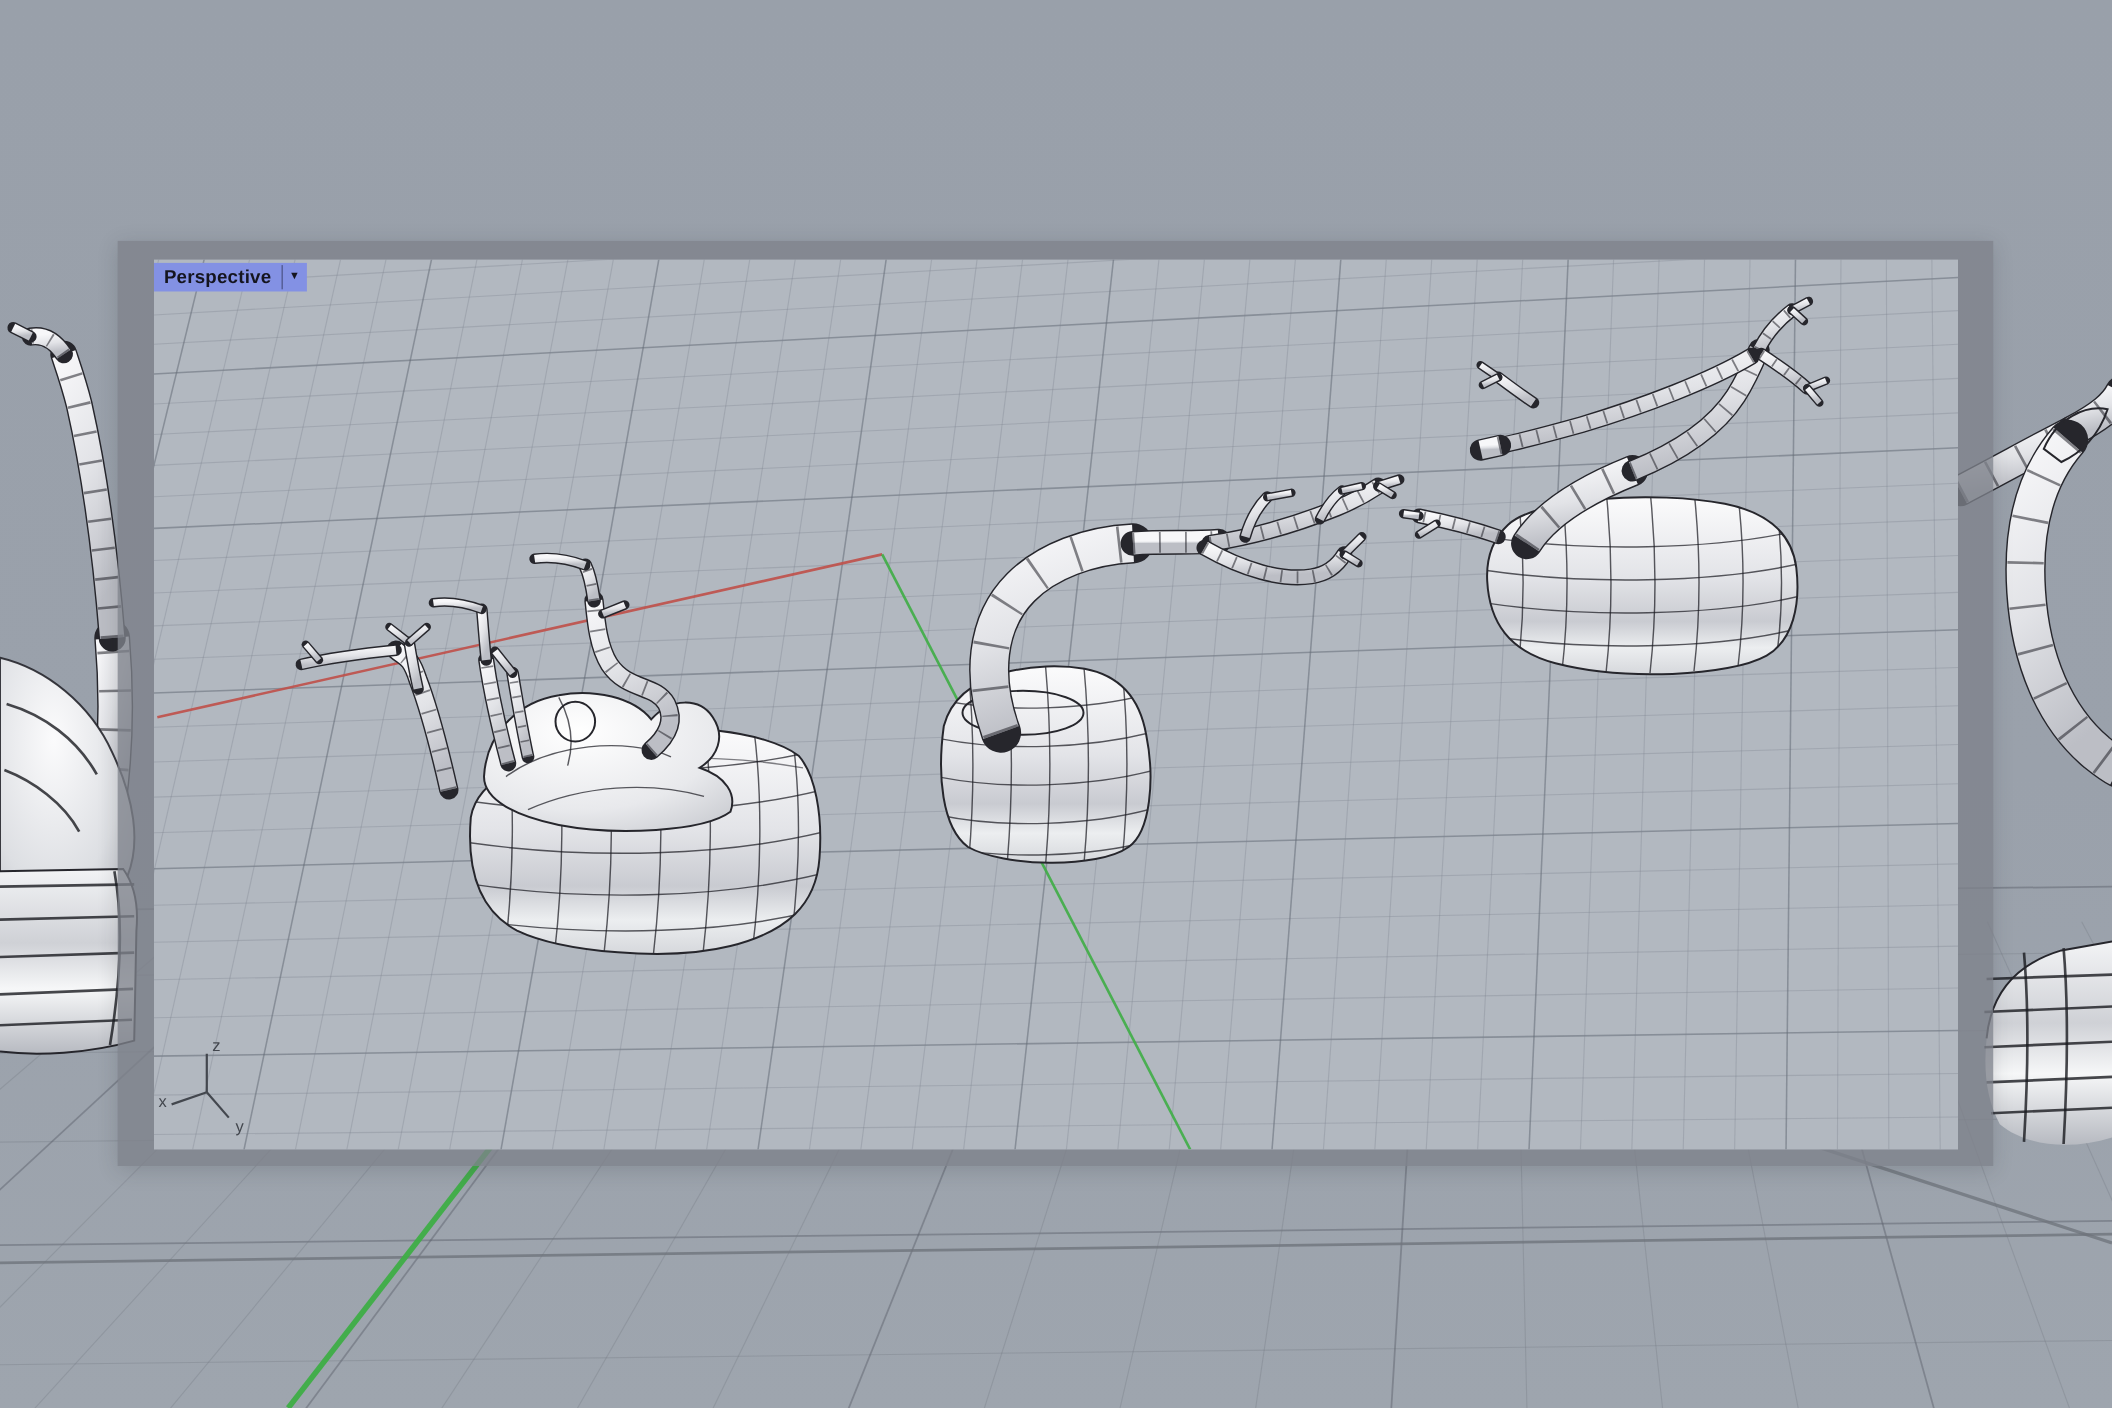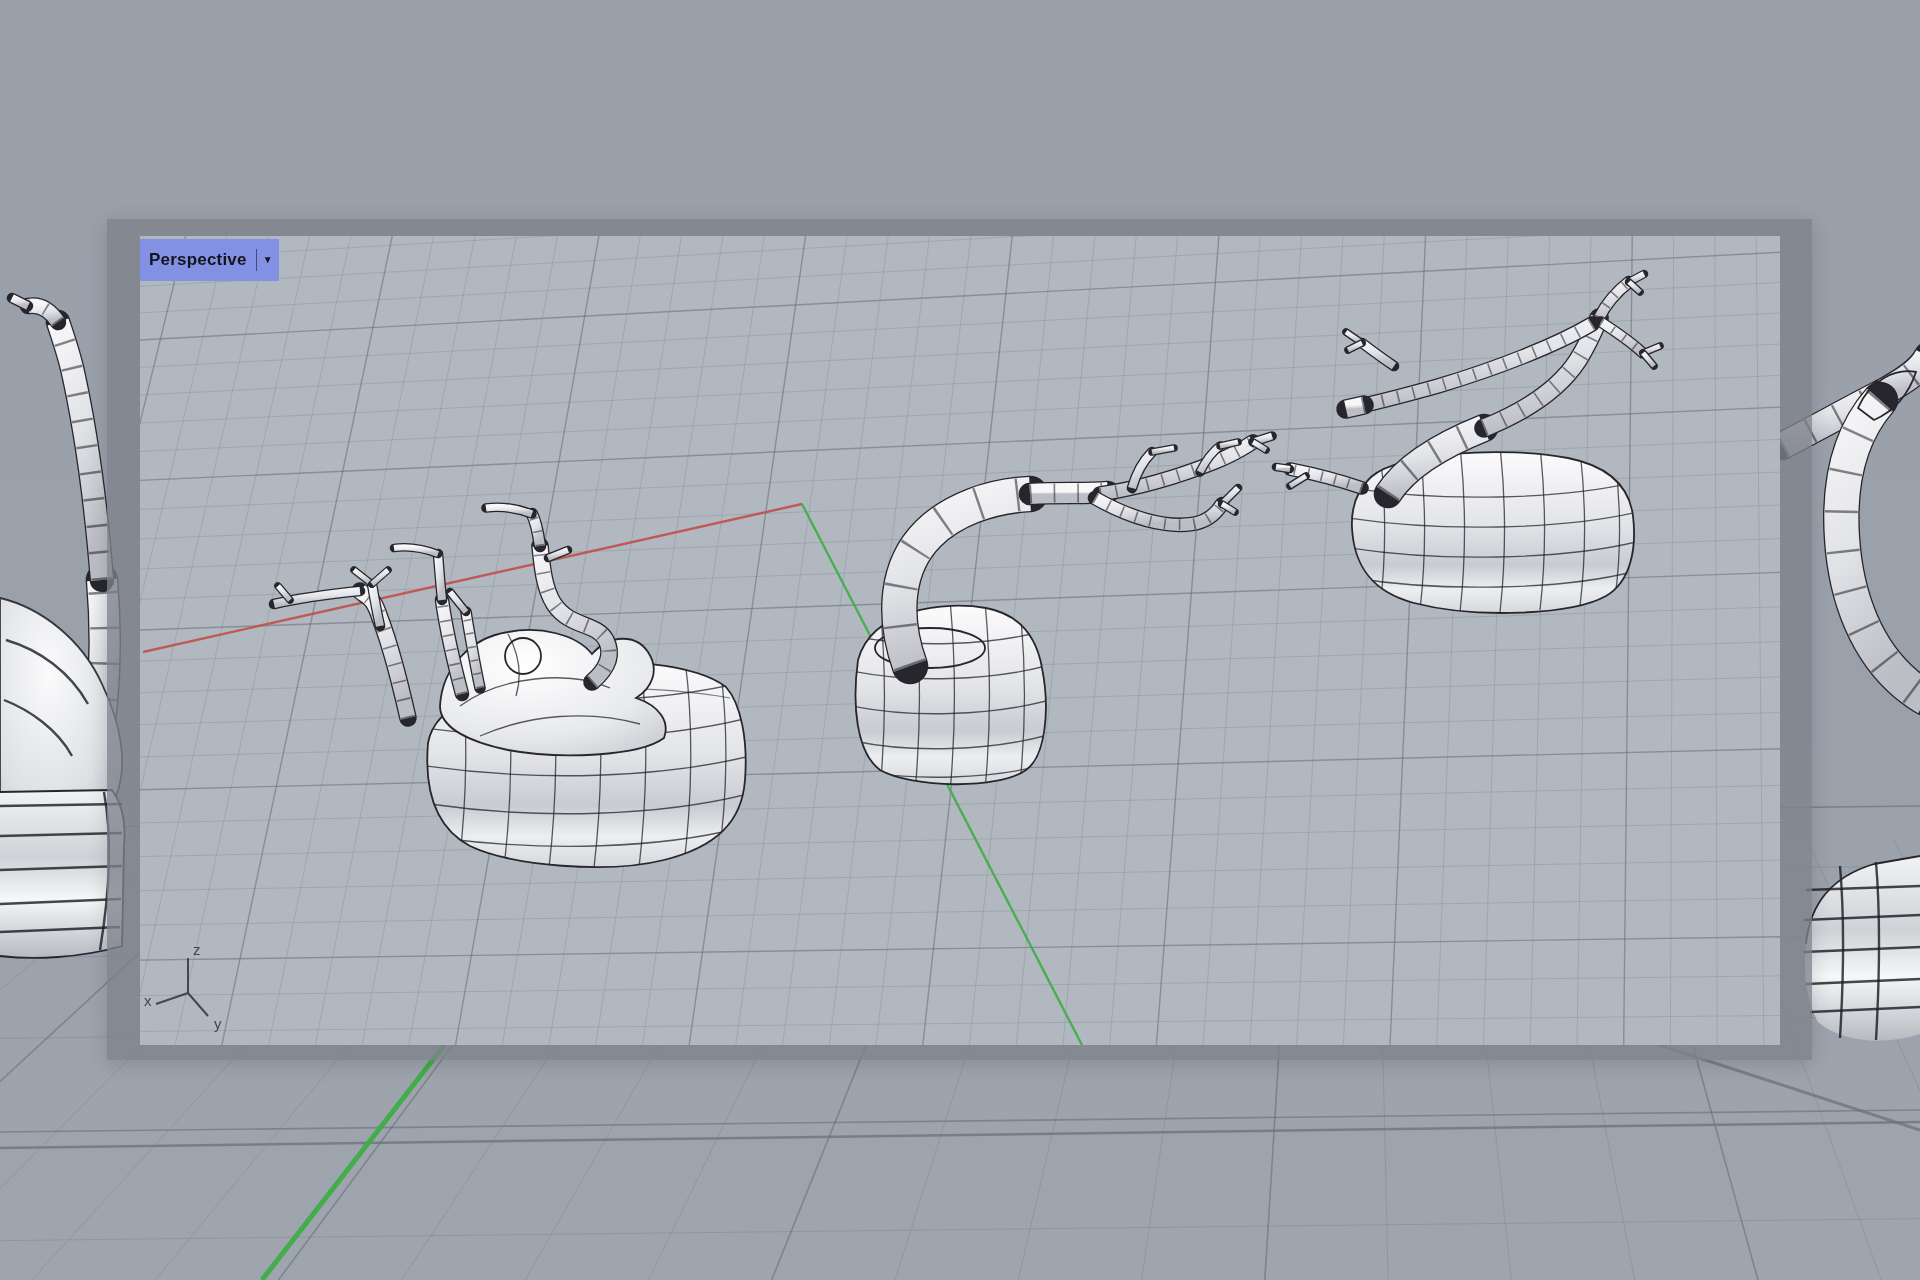--- a/index.html
+++ b/index.html
@@ -16,21 +16,21 @@
     background:rgba(126,130,138,0.78);
     box-shadow:0 4px 18px rgba(40,44,52,0.18);
   }
   .vp{
     position:absolute;left:33px;top:17px;width:1640px;height:809px;
     background:#b2b8c0;overflow:hidden;
   }
   .vp svg{position:absolute;left:0;top:0;}
   
   .vp-label{
-    position:absolute;left:0;top:3px;height:42px;
+    position:absolute;left:0;top:3px;height:26px;
     display:flex;align-items:center;
     background:#8391e4;
     color:#15151f;font-weight:bold;font-size:17px;line-height:26px;
     user-select:none;
   }
   .vp-label .txt{padding:0 9px 0 9px;letter-spacing:0.2px;}
   .vp-label .div{width:1px;height:22px;background:rgba(18,18,40,0.55);}
   .vp-label .arr{width:22px;text-align:center;font-size:10px;color:#15151f;}
   
   .gmin{stroke:rgba(125,132,143,0.34);stroke-width:1;}

